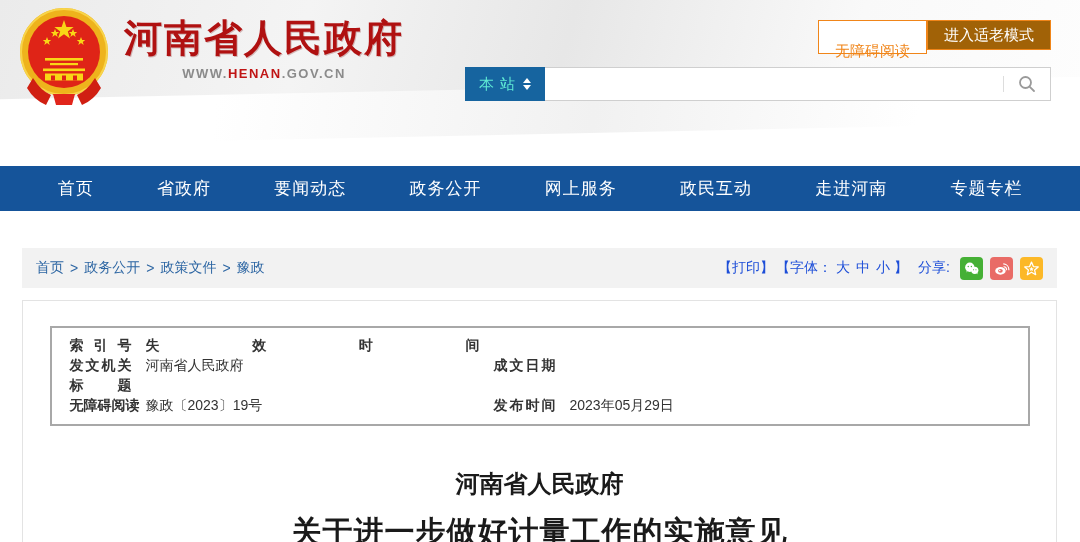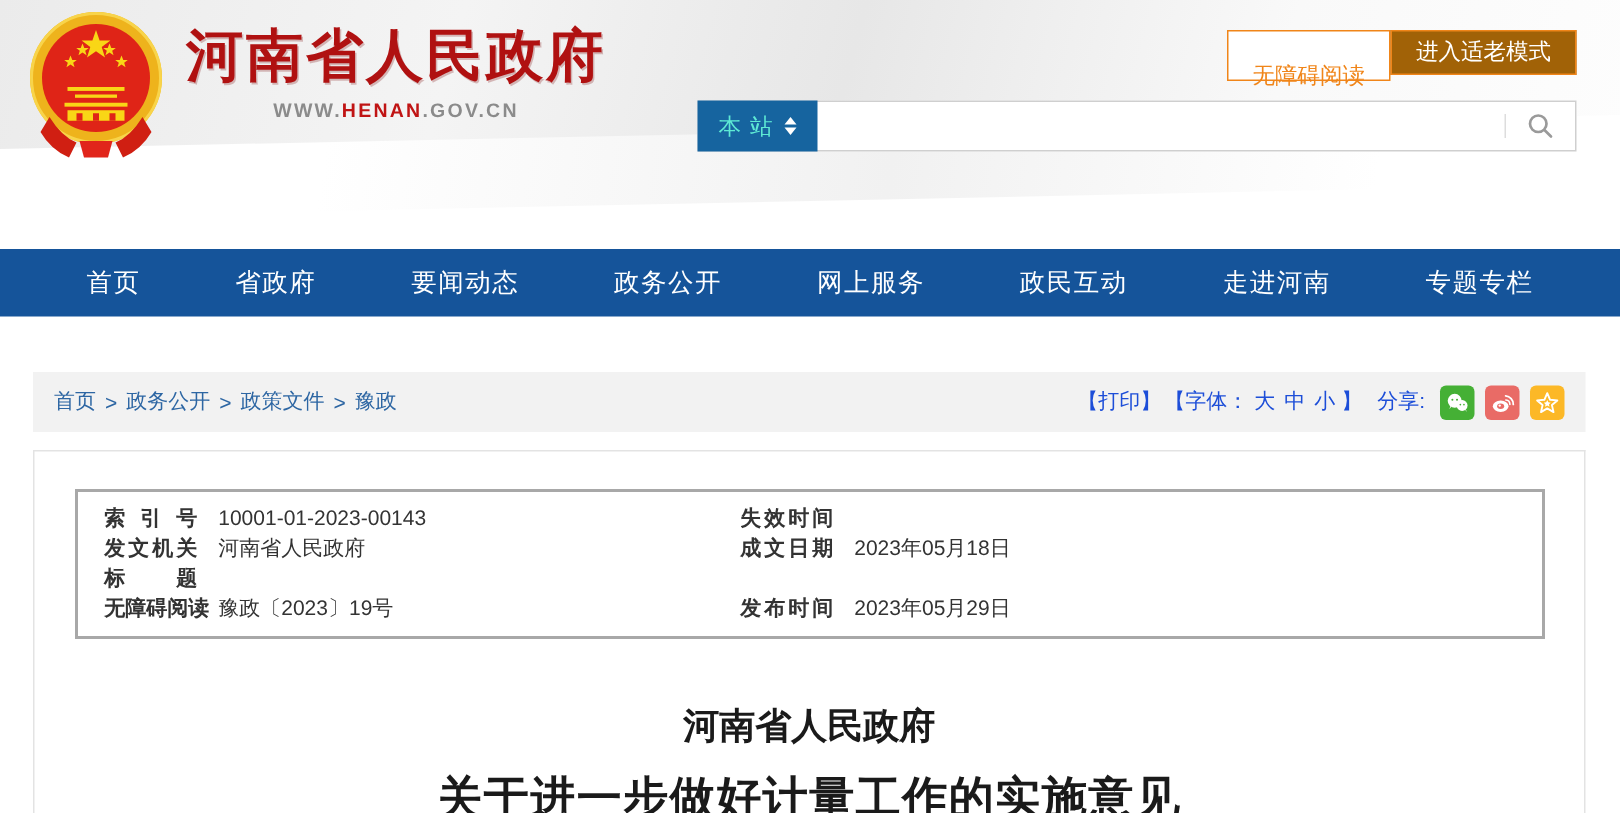--- a/index.html
+++ b/index.html
@@ -195,29 +195,27 @@
         </span>
       </span>
     </div>
   </div>
 
   <div class="main-panel">
 
     <div class="doc-info">
       <div class="info-row">
         <span class="info-label">索 引 号</span>
-        <span class="info-value">10001-01-2023-00143</span>
         <span class="info-label">失效时间</span>
         <span class="info-value"></span>
       </div>
       <div class="info-row">
         <span class="info-label">发文机关</span>
         <span class="info-value">河南省人民政府</span>
         <span class="info-label">成文日期</span>
-        <span class="info-value">2023年05月18日</span>
       </div>
       <div class="info-row">
         <span class="info-label">标 题</span>
         <span class="info-label"></span>
         <span class="info-value"></span>
       </div>
       <div class="info-row">
         <span class="info-label">无障碍阅读</span>
         <span class="info-value">豫政〔2023〕19号</span>
         <span class="info-label">发布时间</span>

